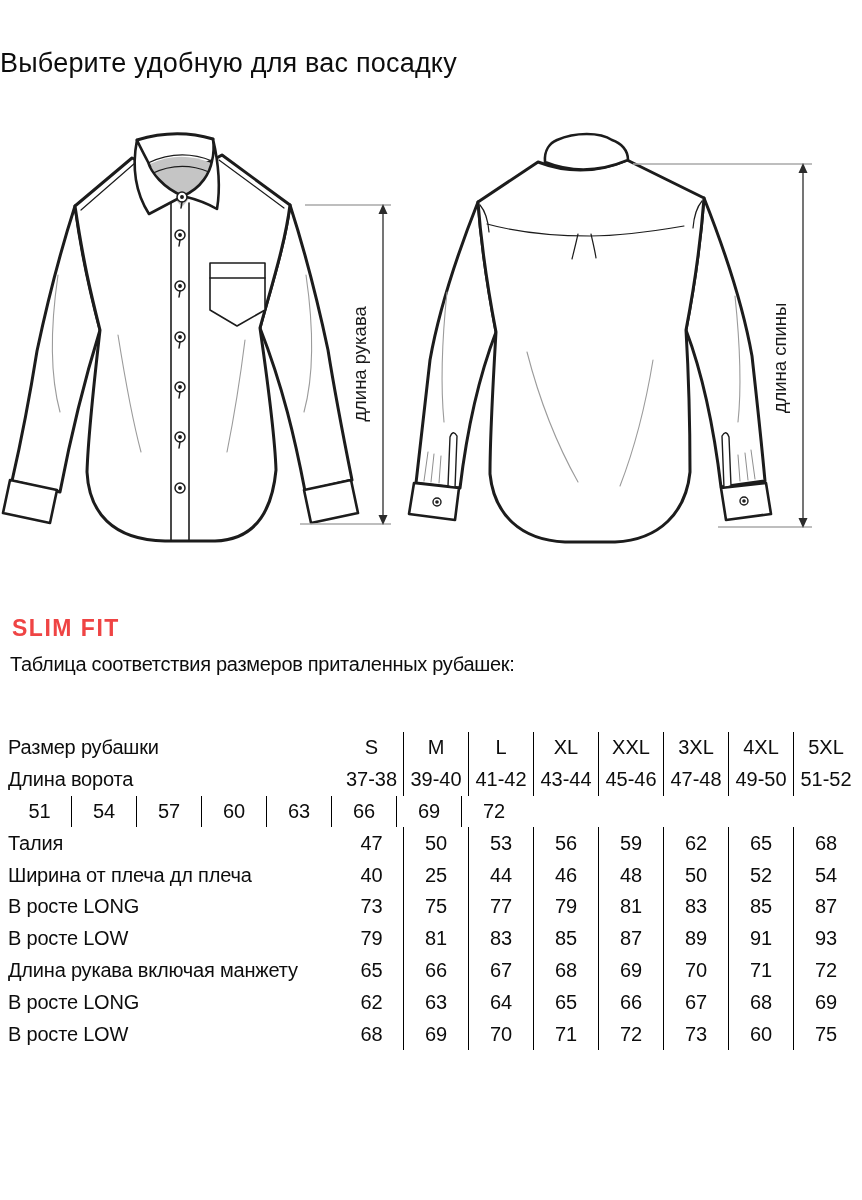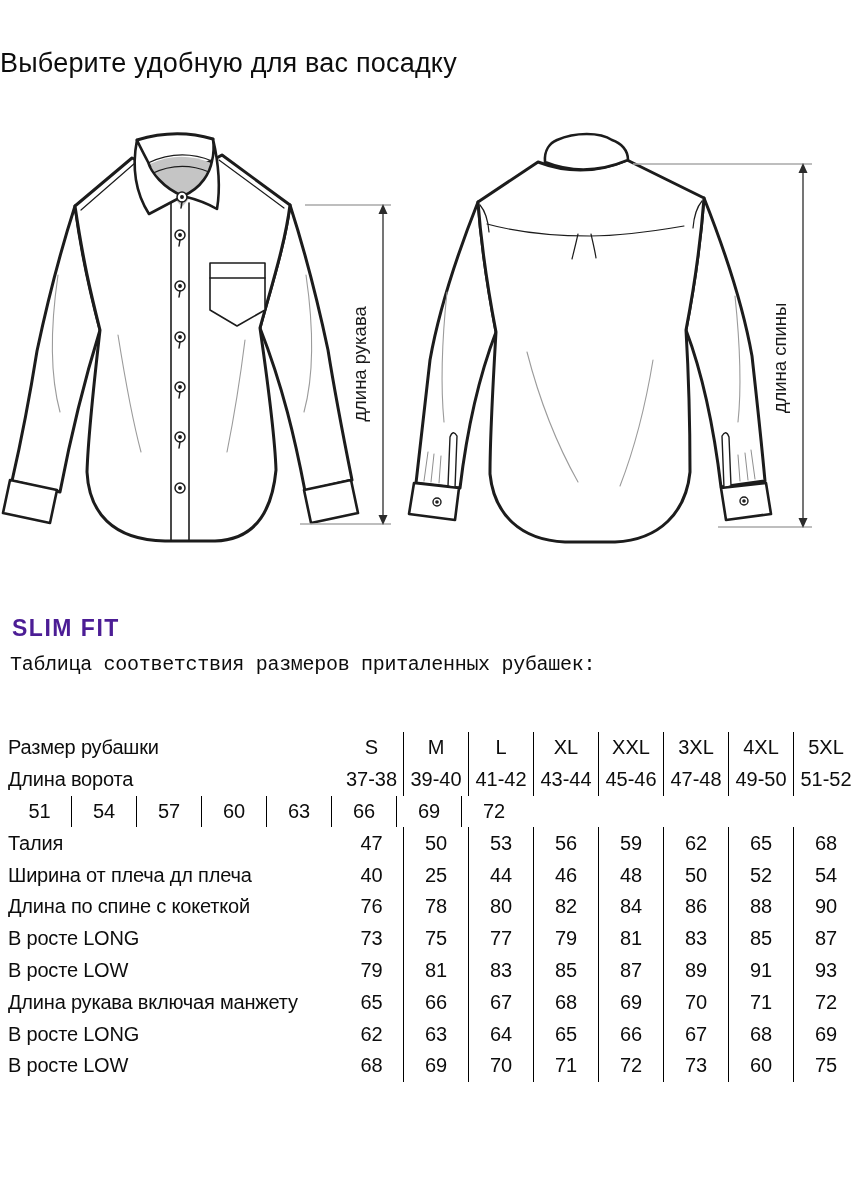--- a/index.html
+++ b/index.html
@@ -16,27 +16,26 @@
     position:absolute; top:48px; left:0; width:862px;
     text-align:left;
     font-size:27px; letter-spacing:0.2px;
     color:#0d0d0d;
   }
   .diagram-svg { position:absolute; top:100px; left:0; }
   .dim-label { font-family:"Liberation Sans","DejaVu Sans",sans-serif; font-size:18.5px; fill:#1a1a1a; }
   .section-heading {
     position:absolute; top:615px; left:12px;
     font-size:23px; font-weight:bold; letter-spacing:1.5px;
-    color:#4c1d95;
+    color:#ef4444;
   }
   .section-subtitle {
     position:absolute; top:653px; left:10px;
     font-size:20px; letter-spacing:-0.3px;
     color:#0d0d0d;
-    font-family:Liberation Mono, monospace;
   }
   .size-table {
     position:absolute; top:732px; left:8px; width:850px;
   }
   .t-row { display:flex; height:31.8px; align-items:center; }
   .t-label {
     width:332px; font-size:20px; letter-spacing:-0.2px;
     white-space:nowrap; color:#0d0d0d;
   }
   .t-cell {
@@ -257,31 +256,20 @@
       <div class="t-cell first">40</div>
       <div class="t-cell div">25</div>
       <div class="t-cell div">44</div>
       <div class="t-cell div">46</div>
       <div class="t-cell div">48</div>
       <div class="t-cell div">50</div>
       <div class="t-cell div">52</div>
       <div class="t-cell div">54</div>
     </div>
 
-    <div class="t-row">
-      <div class="t-label">Длина по спине с кокеткой</div>
-      <div class="t-cell first">76</div>
-      <div class="t-cell div">78</div>
-      <div class="t-cell div">80</div>
-      <div class="t-cell div">82</div>
-      <div class="t-cell div">84</div>
-      <div class="t-cell div">86</div>
-      <div class="t-cell div">88</div>
-      <div class="t-cell div">90</div>
-    </div>
 
     <div class="t-row">
       <div class="t-label">В росте LONG</div>
       <div class="t-cell first">73</div>
       <div class="t-cell div">75</div>
       <div class="t-cell div">77</div>
       <div class="t-cell div">79</div>
       <div class="t-cell div">81</div>
       <div class="t-cell div">83</div>
       <div class="t-cell div">85</div>

